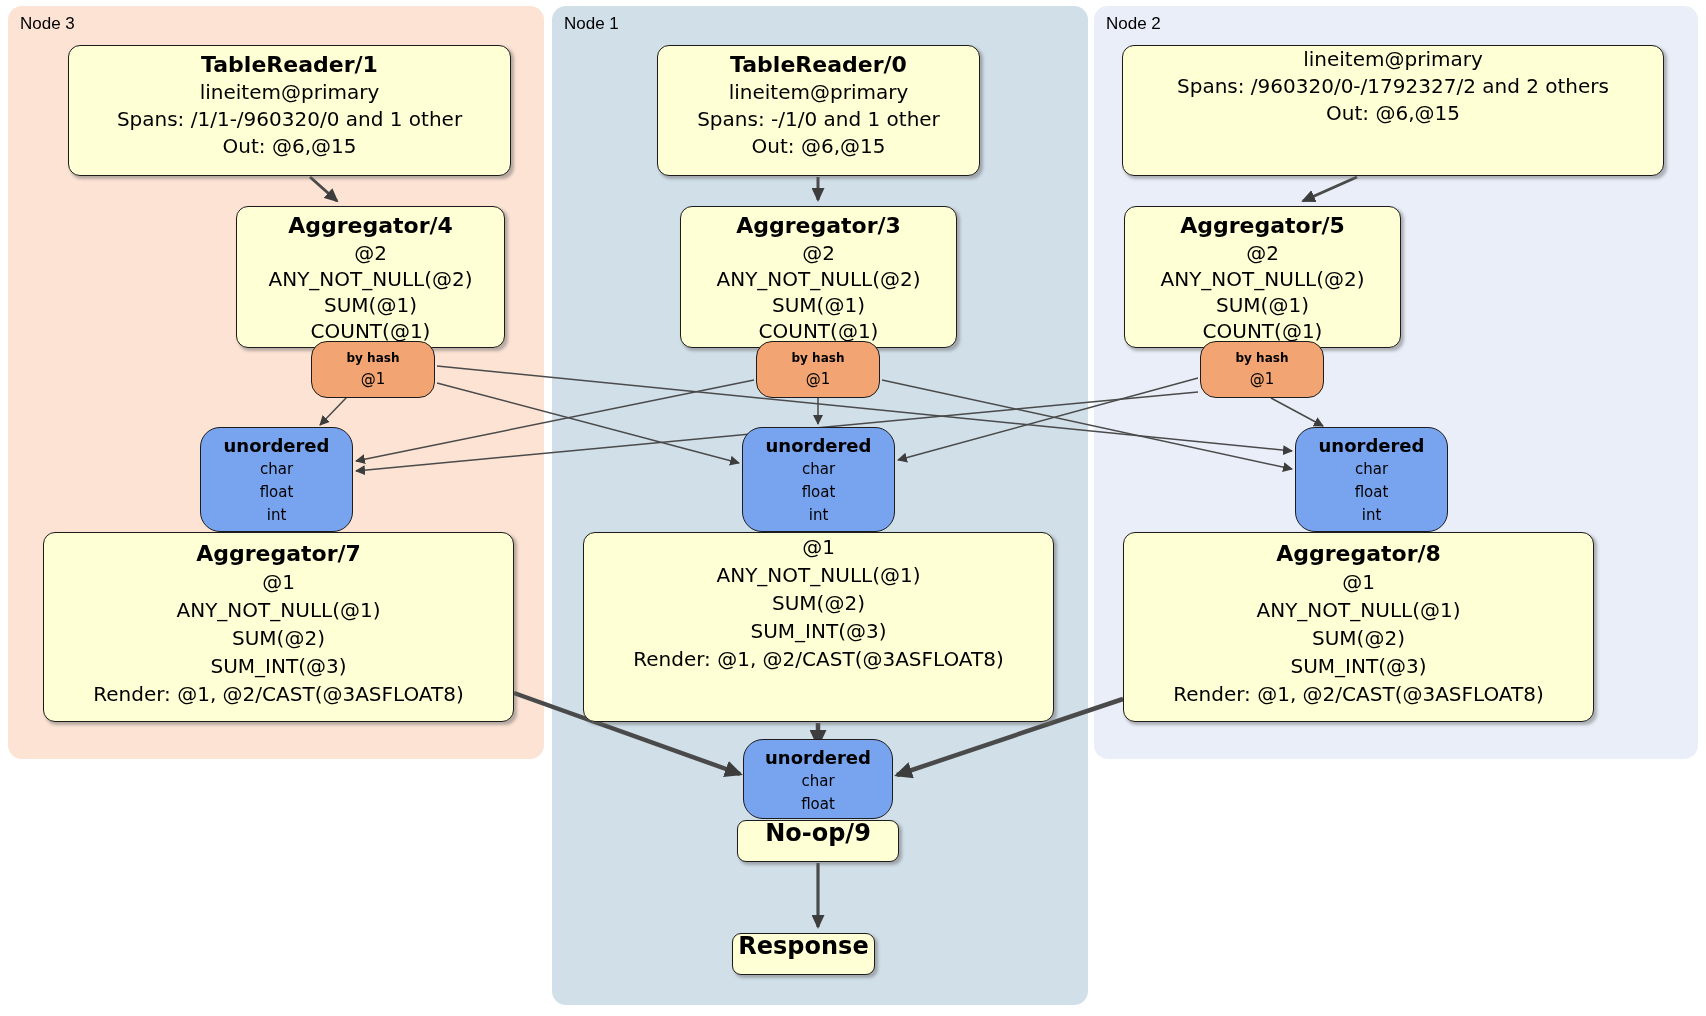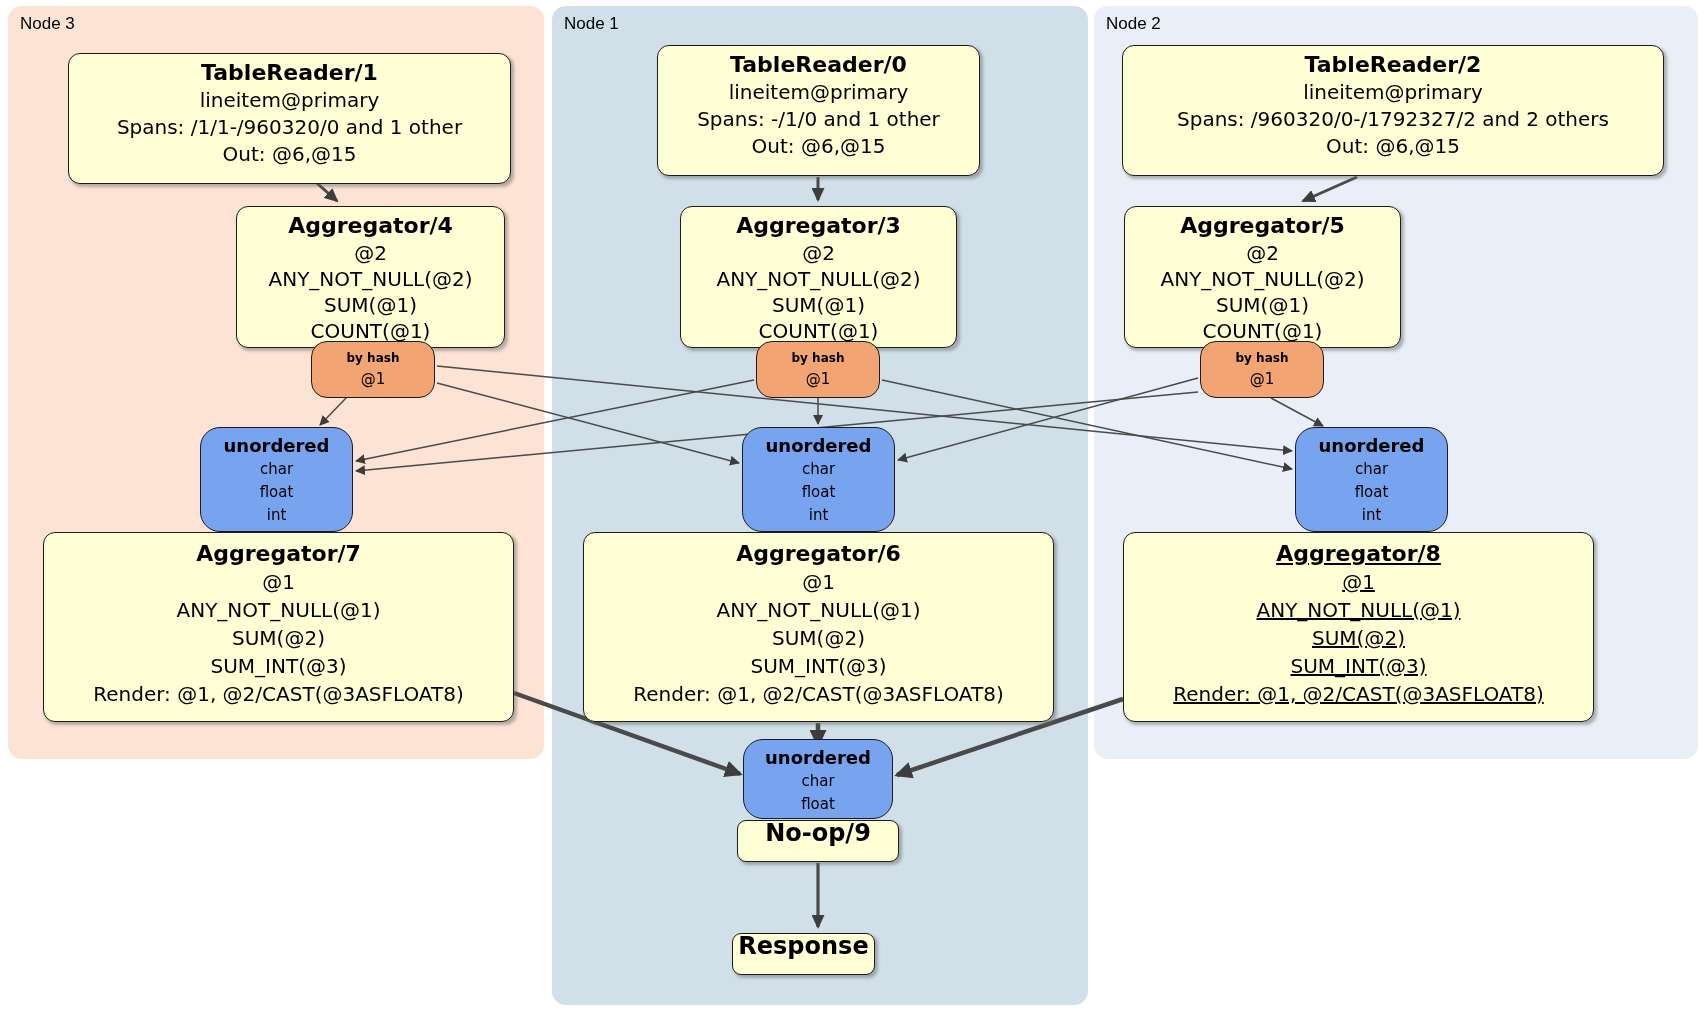--- a/index.html
+++ b/index.html
@@ -72,38 +72,37 @@
       <line x1="1271" y1="398" x2="1323" y2="426" stroke-width="1.5" marker-end="url(#mS)"></line>
 
       <line x1="514" y1="693" x2="740" y2="774" stroke-width="4.5" marker-end="url(#mL)"></line>
       <line x1="818" y1="723" x2="818" y2="745" stroke-width="4.5" marker-end="url(#mL)"></line>
       <line x1="1123" y1="699" x2="897" y2="775" stroke-width="4.5" marker-end="url(#mL)"></line>
 
       <line x1="818" y1="863" x2="818" y2="927" stroke-width="3.2" marker-end="url(#mM)"></line>
     </g>
   </svg>
 
-  <div class="pbox lh27" style="left:68px;top:45px;width:443px;height:131px;margin-top:8px;">
+  <div class="pbox lh27" style="left:68px;top:45px;width:443px;height:131px;">
     <div class="ptitle">TableReader/1</div>
     <div class="plines">
         <div>lineitem@primary</div>
         <div>Spans: /1/1-/960320/0 and 1 other</div>
         <div>Out: @6,@15</div>
       </div>
   </div>
   <div class="pbox lh27" style="left:657px;top:45px;width:323px;height:131px;">
     <div class="ptitle">TableReader/0</div>
     <div class="plines">
         <div>lineitem@primary</div>
         <div>Spans: -/1/0 and 1 other</div>
         <div>Out: @6,@15</div>
       </div>
   </div>
   <div class="pbox lh27" style="left:1122px;top:45px;width:542px;height:131px;">
-    <div class="ptitle">TableReader/2</div>
     <div class="plines">
         <div>lineitem@primary</div>
         <div>Spans: /960320/0-/1792327/2 and 2 others</div>
         <div>Out: @6,@15</div>
       </div>
   </div>
 
   <div class="pbox lh26" style="left:236px;top:206px;width:269px;height:142px;">
     <div class="ptitle">Aggregator/4</div>
     <div class="plines">
@@ -180,30 +179,29 @@
     <div class="ptitle" style="padding-top:7px;">Aggregator/7</div>
     <div class="plines">
         <div>@1</div>
         <div>ANY_NOT_NULL(@1)</div>
         <div>SUM(@2)</div>
         <div>SUM_INT(@3)</div>
         <div>Render: @1, @2/CAST(@3ASFLOAT8)</div>
       </div>
   </div>
   <div class="pbox lh28" style="left:583px;top:532px;width:471px;height:190px;">
-    <div class="ptitle" style="padding-top:7px;">Aggregator/6</div>
     <div class="plines">
         <div>@1</div>
         <div>ANY_NOT_NULL(@1)</div>
         <div>SUM(@2)</div>
         <div>SUM_INT(@3)</div>
         <div>Render: @1, @2/CAST(@3ASFLOAT8)</div>
       </div>
   </div>
-  <div class="pbox lh28" style="left:1123px;top:532px;width:471px;height:190px;text-decoration:underline;">
+  <div class="pbox lh28" style="left:1123px;top:532px;width:471px;height:190px;">
     <div class="ptitle" style="padding-top:7px;">Aggregator/8</div>
     <div class="plines">
         <div>@1</div>
         <div>ANY_NOT_NULL(@1)</div>
         <div>SUM(@2)</div>
         <div>SUM_INT(@3)</div>
         <div>Render: @1, @2/CAST(@3ASFLOAT8)</div>
       </div>
   </div>
 

